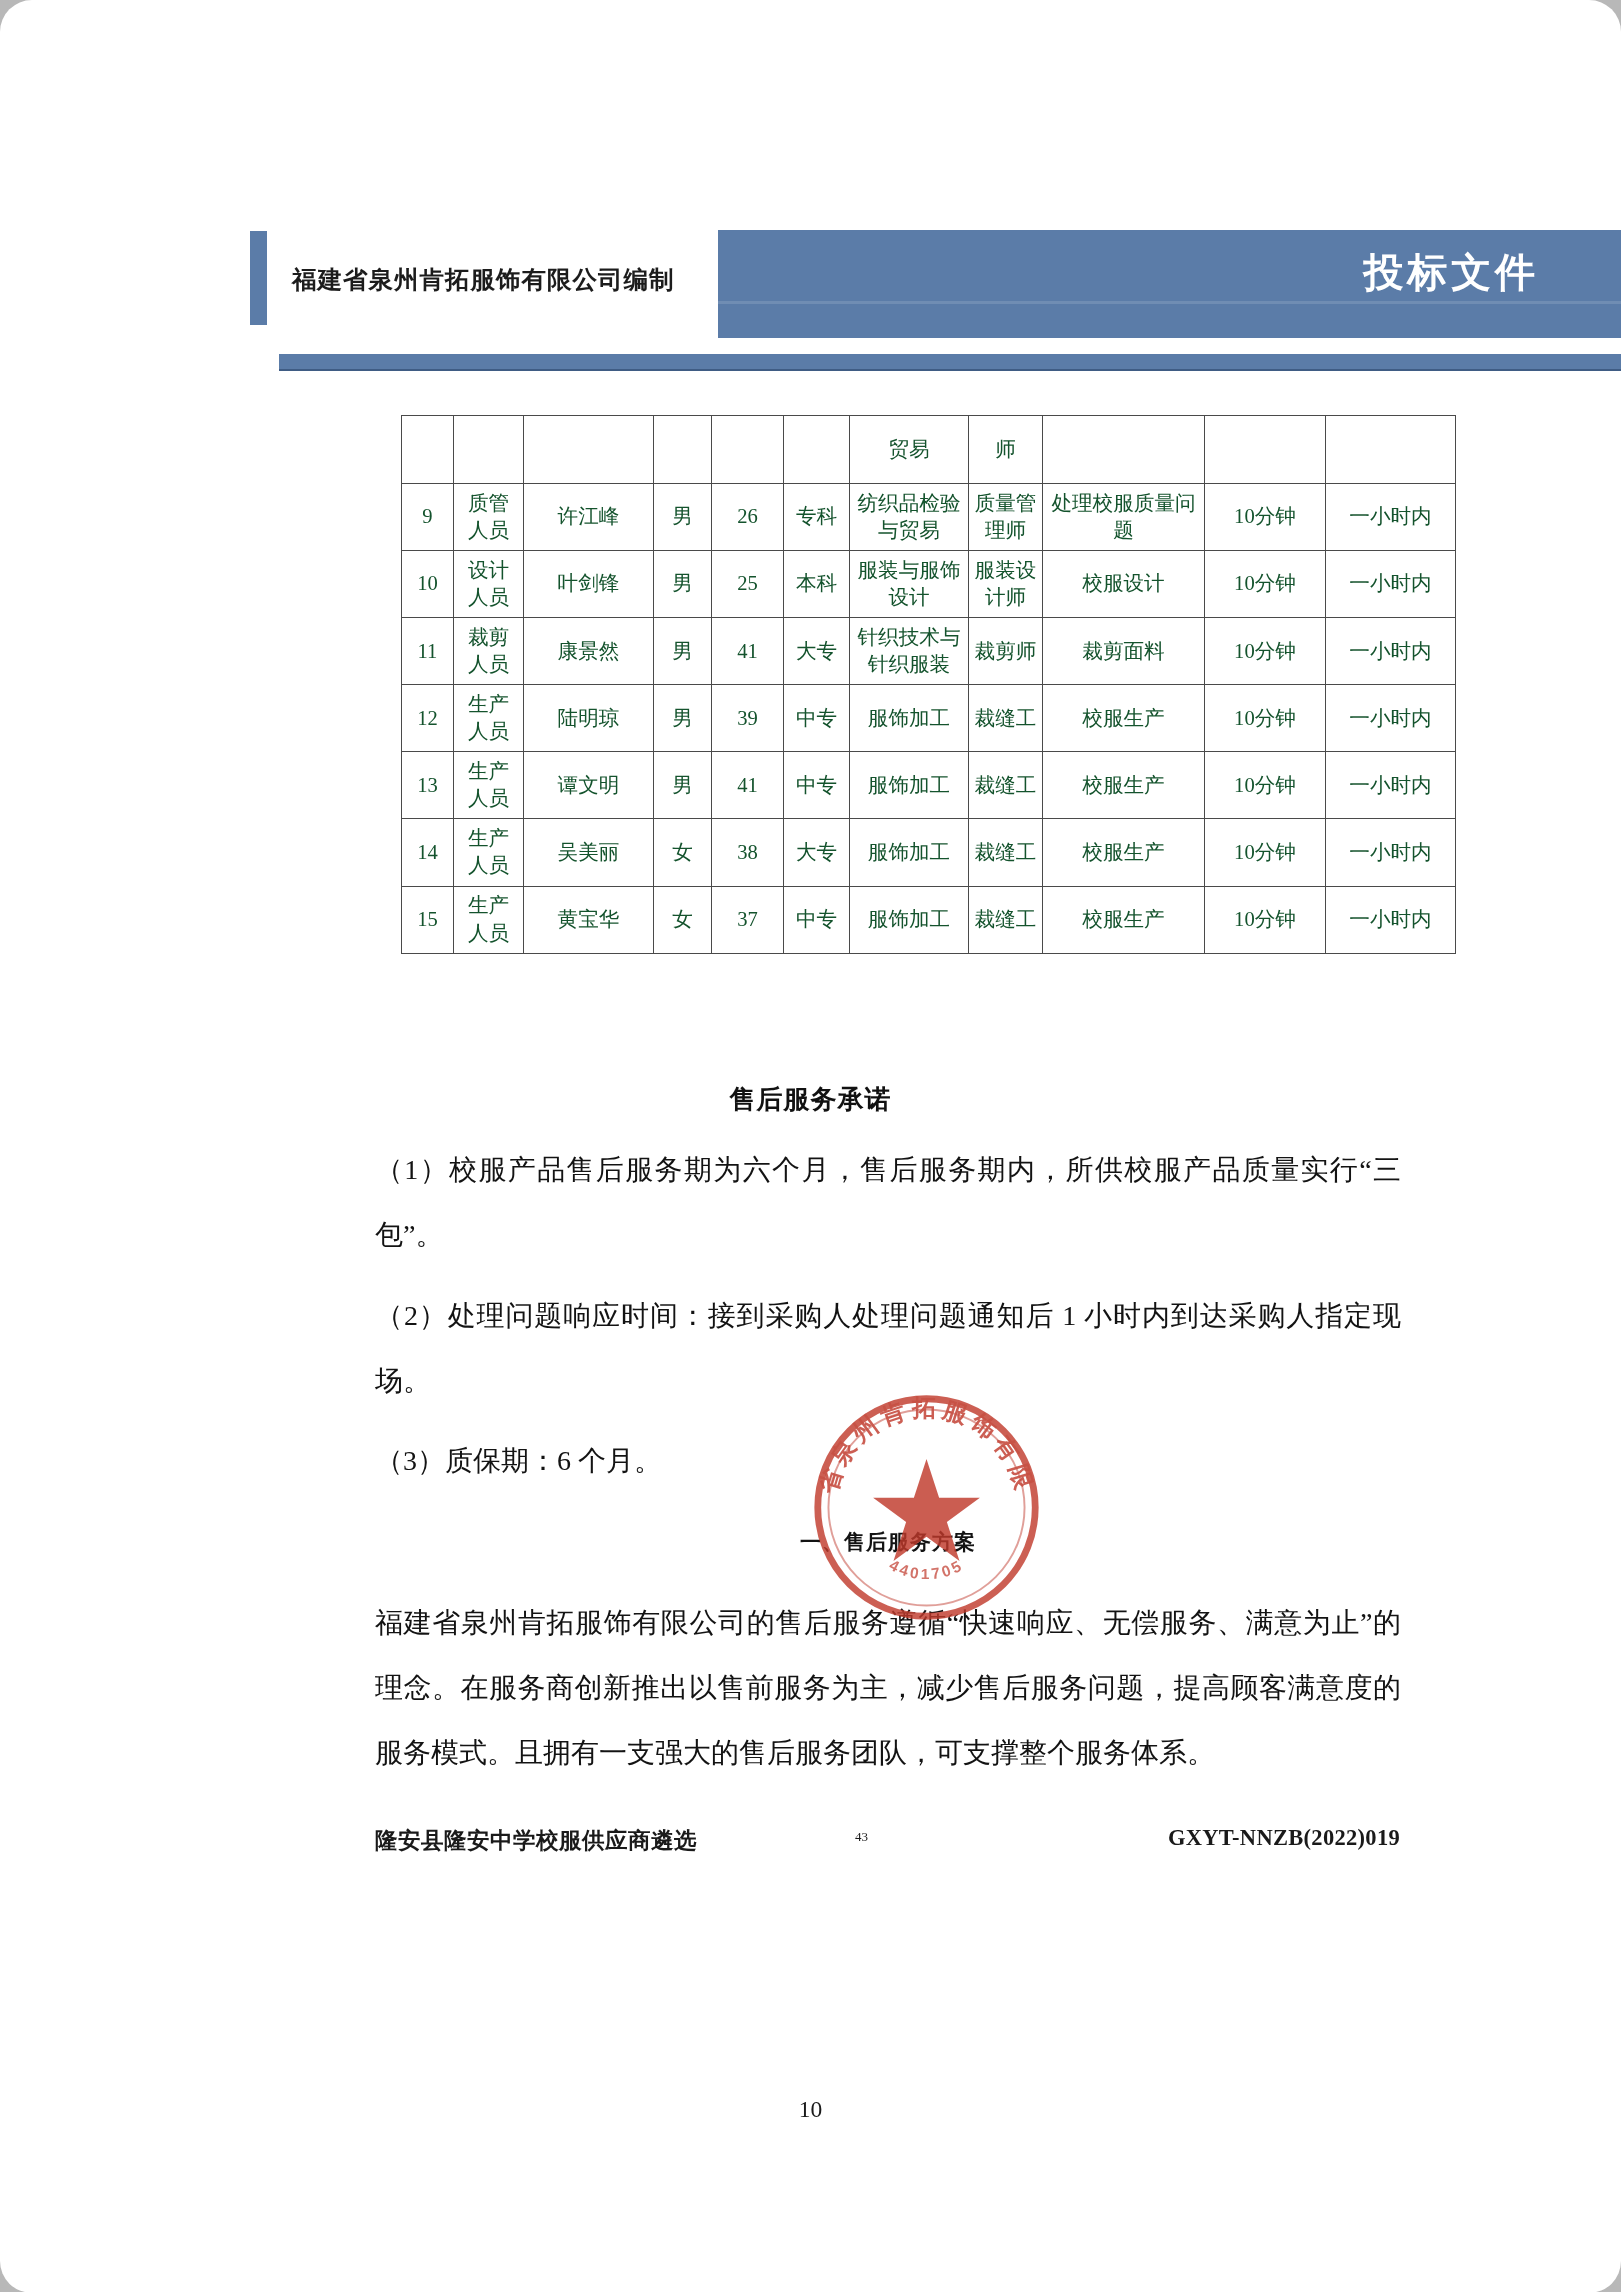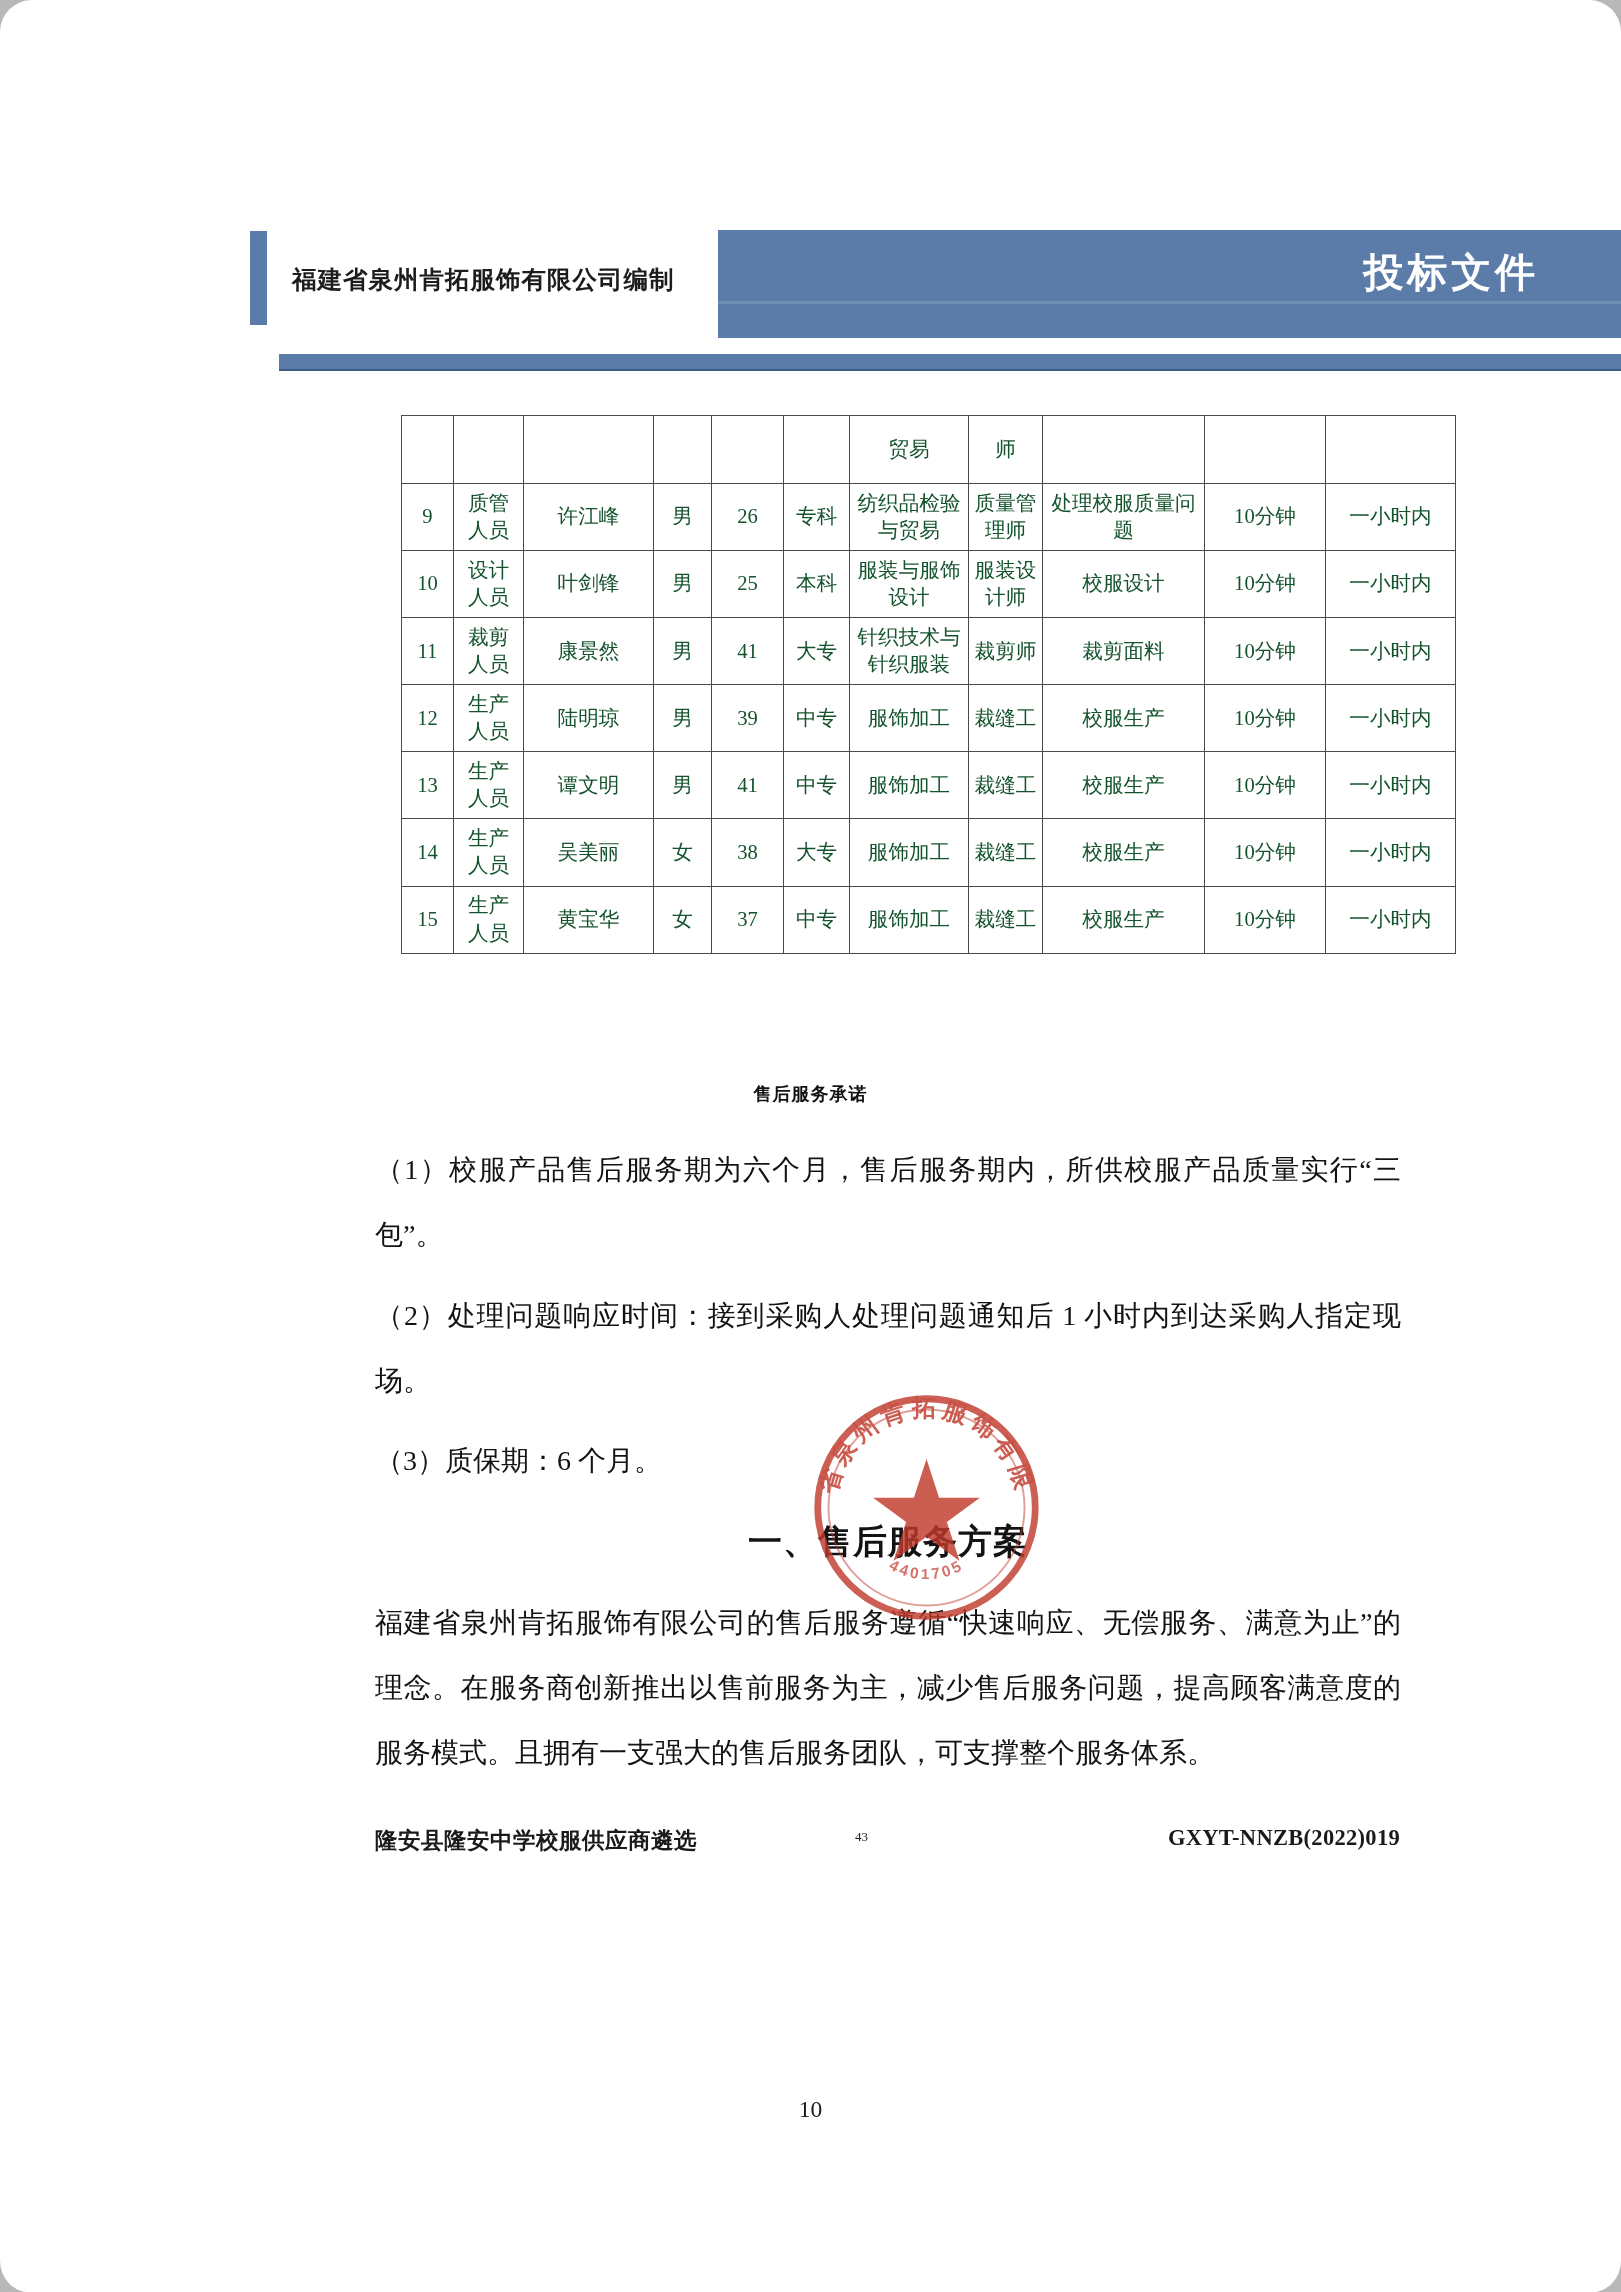--- a/index.html
+++ b/index.html
@@ -114,21 +114,21 @@
   .row-partial td { height: 55px; vertical-align: top; padding-top: 2px;}
   .wrap2 { word-break: break-all; }
   
   .section-title {
     position: absolute;
     left: 0; right: 0;
     top: 1082px;
     text-align: center;
     font-family: "Liberation Sans", "DejaVu Sans", sans-serif;
     font-weight: bold;
-    font-size: 18px;
+    font-size: 26px;
     letter-spacing: 1px;
     color: #111;
   }
   .body-col {
     position: absolute;
     left: 375px;
     top: 1137px;
     width: 1026px;
     font-size: 28px;
     line-height: 65px;
@@ -138,21 +138,21 @@
   .body-col p {
     margin: 0 0 15.7px 0;
     text-indent: 0;
   }
   .indent2 { text-indent: 57px; }
   .heading-inline {
     margin: 21.6px 0 25.5px 0;
     text-align: center;
     font-family: "Liberation Sans", "DejaVu Sans", sans-serif;
     font-weight: bold;
-    font-size: 34px;
+    font-size: 21px;
     letter-spacing: 1px;
   }
   
   .stamp {
     position: absolute;
     left: 810px;
     top: 1391px;
     width: 233px;
     height: 233px;
     pointer-events: none;

